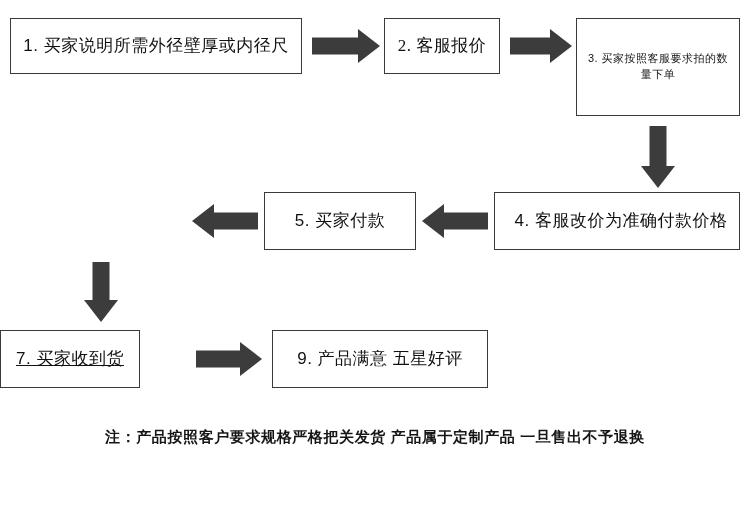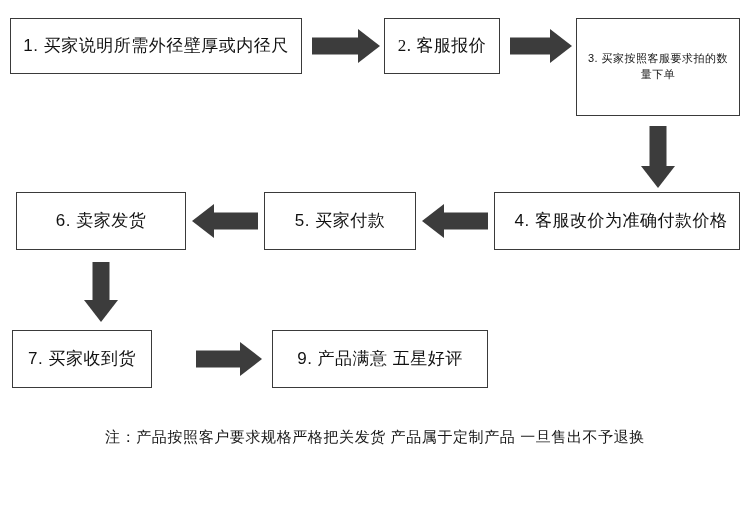--- a/index.html
+++ b/index.html
@@ -93,21 +93,21 @@
     transform: translateX(-50%);
     border-left: 17px solid transparent;
     border-right: 17px solid transparent;
     border-top: 22px solid #3c3c3c;
   }
   .note {
     position: absolute;
     left: 0;
     width: 750px;
     text-align: center;
-    font-weight: normal;
+    font-weight: bold;
     font-size: 15px;
     color: #161616;
     letter-spacing: 0.6px;
   }
   .note.line1 { top: 428px; }
   .note.line2 { top: 456px; }
 </style>
 </head>
 <body>
 
@@ -141,28 +141,27 @@
     <div class="head"></div>
   </div>
 
   <div class="box" style="left:264px; top:192px; width:152px; height:58px;">5. 买家付款</div>
 
   <div class="arrow left" style="left:192px; top:204px; width:66px; height:34px;">
     <div class="shaft" style="width:46px;"></div>
     <div class="head"></div>
   </div>
 
-  <div class="box" style="left:16px; top:192px; width:170px; height:58px;">6. 卖家发货</div>
 
   <div class="arrow down" style="left:84px; top:262px; width:34px; height:60px;">
     <div class="shaft" style="height:40px;"></div>
     <div class="head"></div>
   </div>
 
-  <div class="box" style="left:12px; top:330px; width:140px; height:58px;">7. 买家收到货</div>
+  <div class="box" style="left:0; top:330px; width:140px; height:58px;text-decoration:underline;">7. 买家收到货</div>
 
   <div class="arrow right" style="left:196px; top:342px; width:66px; height:34px;">
     <div class="shaft" style="width:46px;"></div>
     <div class="head"></div>
   </div>
 
   <div class="box" style="left:272px; top:330px; width:216px; height:58px;">9. 产品满意  五星好评</div>
 
   <div class="note line1">注：产品按照客户要求规格严格把关发货 产品属于定制产品  一旦售出不予退换</div>
 

